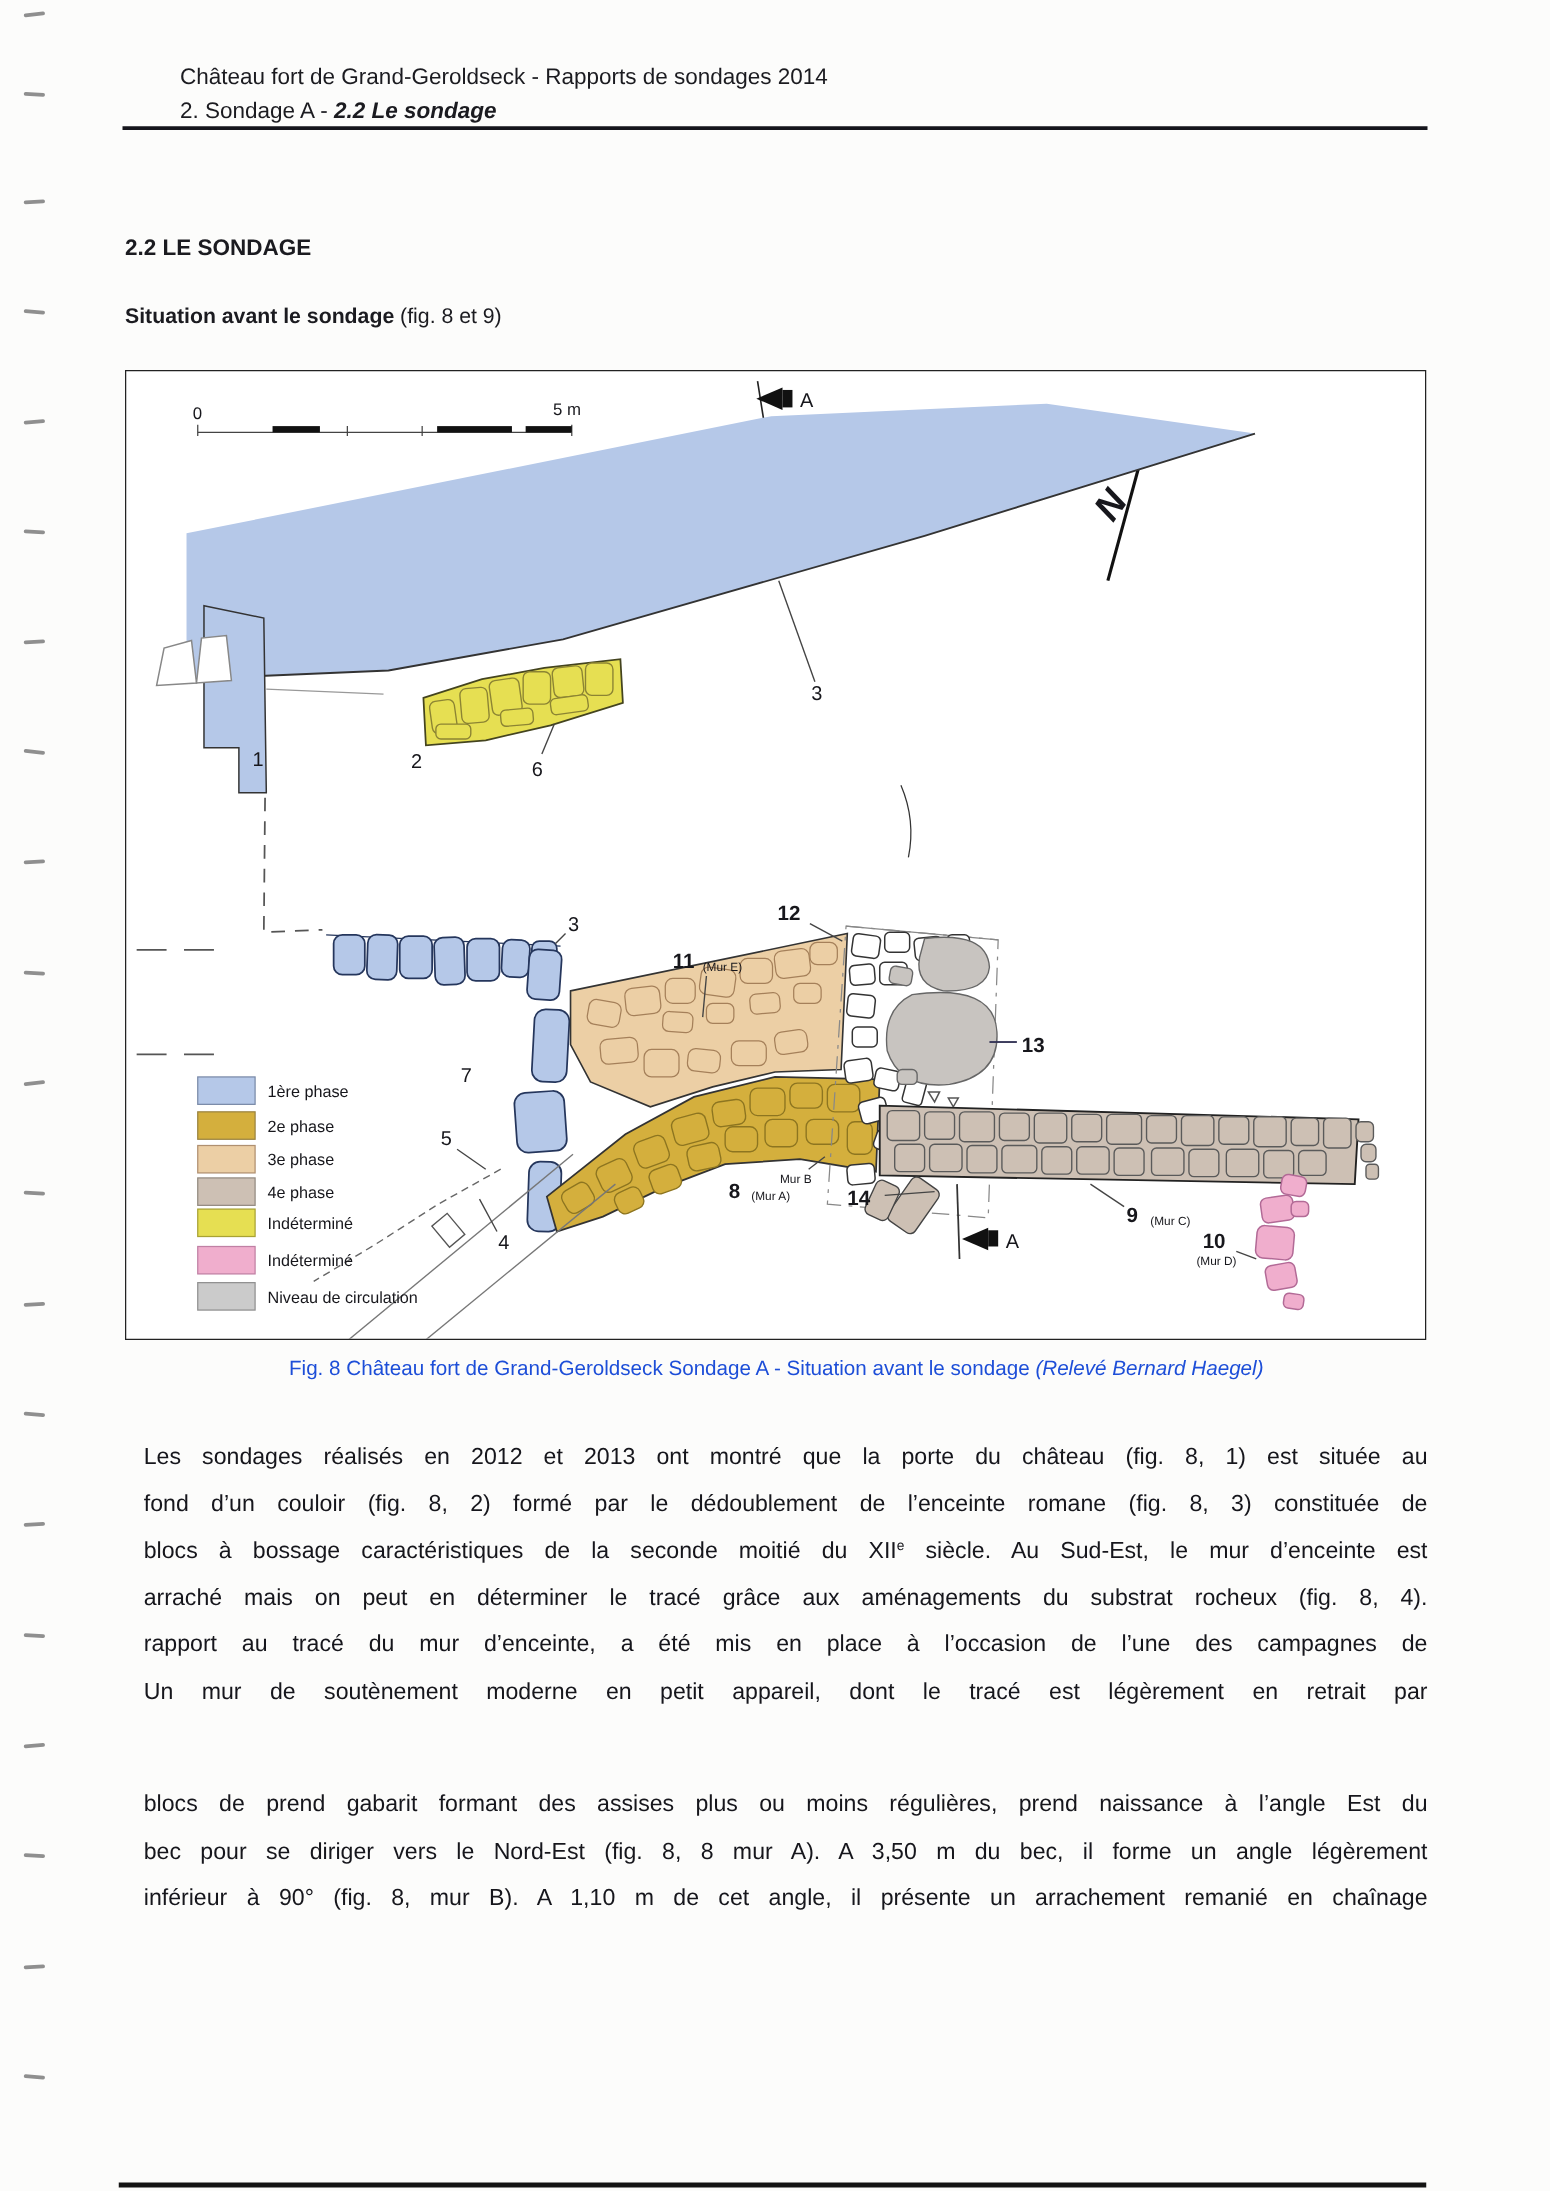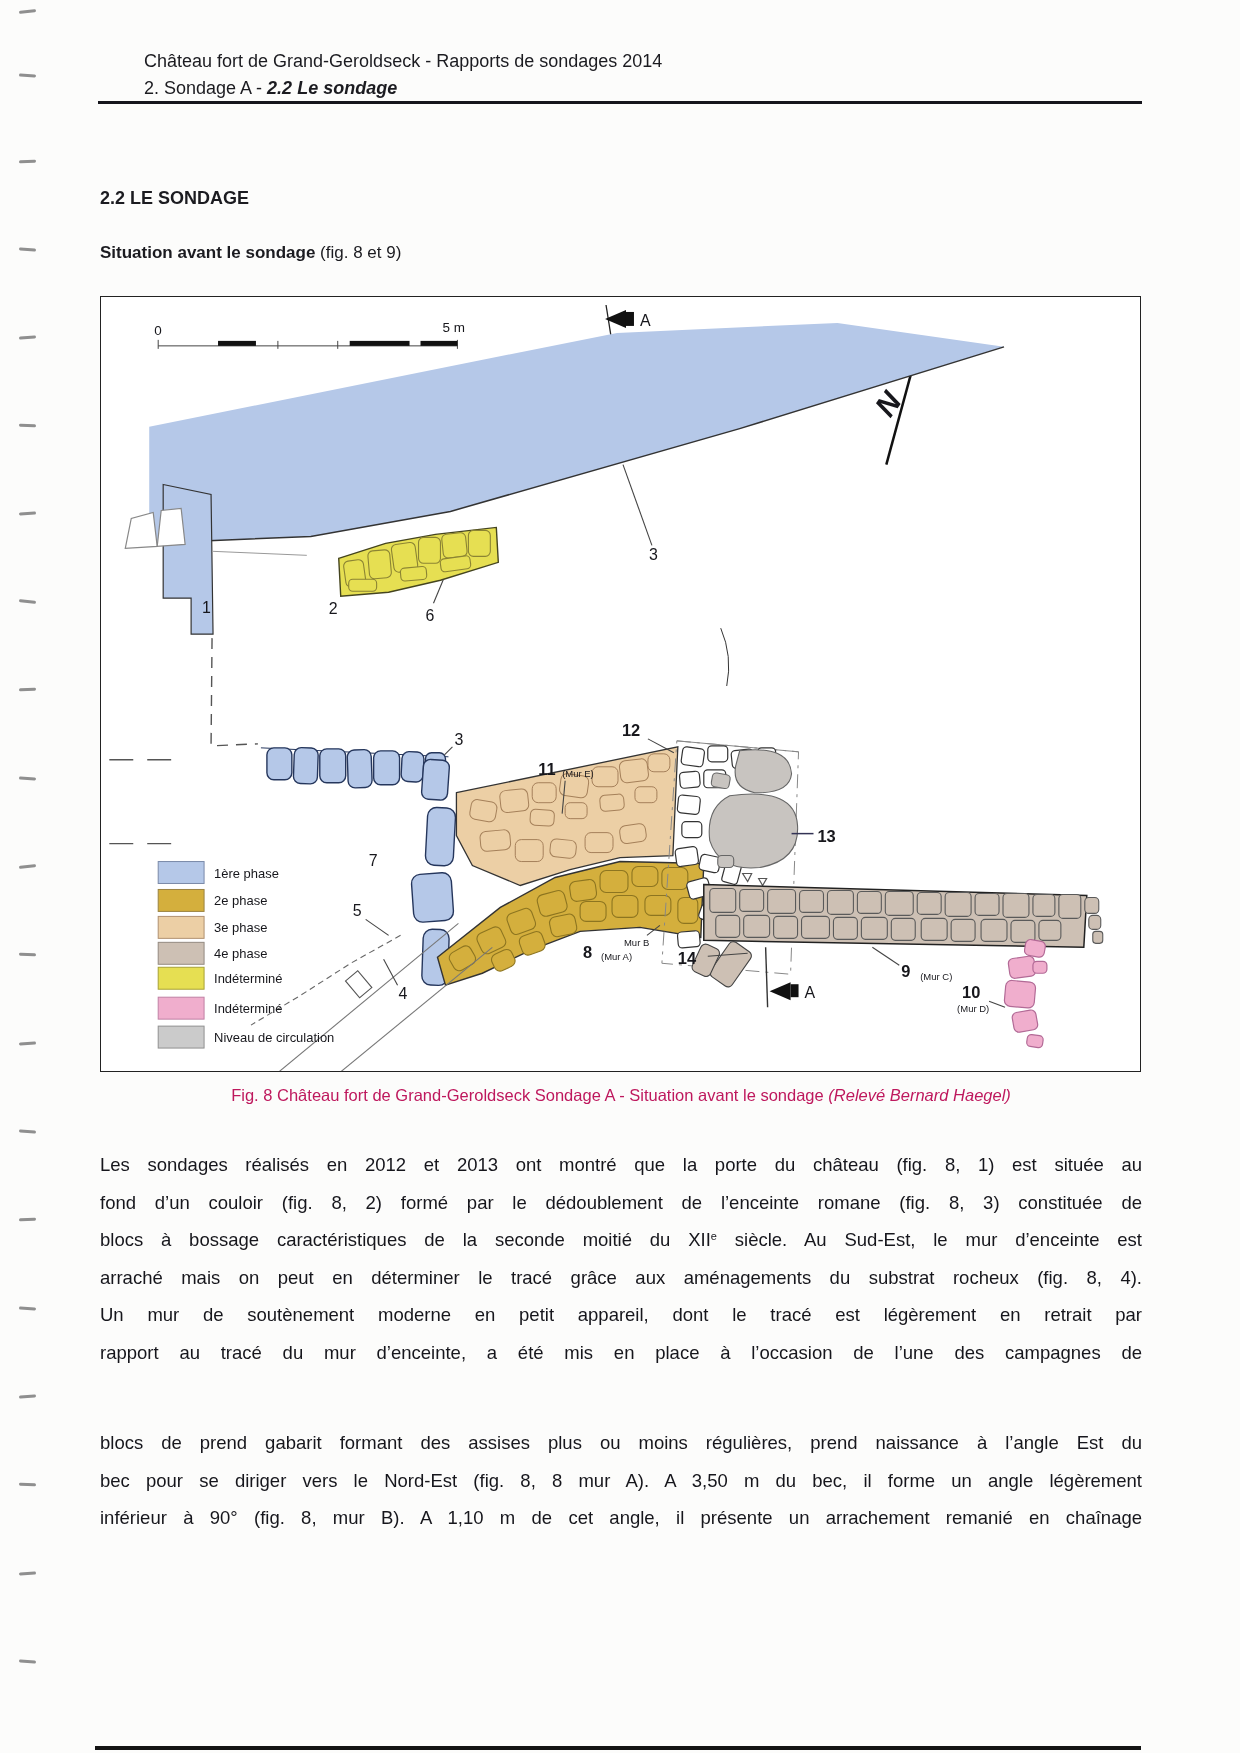--- a/index.html
+++ b/index.html
@@ -10,27 +10,27 @@
   #hdr{left:100px;top:48px;width:1042px;font-size:18px;line-height:27px;margin-left:44px;}
   #hdr .em{font-weight:bold;font-style:italic;}
   #hdr-rule{left:98px;top:101px;width:1044px;height:2.5px;background:#15151c;}
   #sec-head{left:100px;top:188px;font-size:18px;font-weight:bold;}
   #sub-head{left:100px;top:243px;font-size:17px;}
   #sub-head b{font-weight:bold;}
   
   #fig{left:100px;top:296px;width:1041px;height:776px;border:1.6px solid #222;box-sizing:border-box;background:#fff;}
   #fig svg{display:block;width:100%;height:100%;}
   
-  #cap{left:100px;top:1086px;width:1042px;text-align:center;font-size:16.5px;color:#be185d;}
+  #cap{left:100px;top:1086px;width:1042px;text-align:center;font-size:16.5px;color:#1d4ed8;}
   #cap .it{font-style:italic;}
   
   .para{left:100px;width:1042px;font-size:18.5px;color:#16161c;}
   #p1{top:1146px;}
   #p2{top:1424px;}
-  .ln{height:37.5px;line-height:37.5px;overflow:hidden;text-align:justify;white-space:normal;}
+  .ln{height:37.5px;line-height:37.5px;overflow:hidden;text-align:justify;white-space:normal;margin-left:15px;}
   .ln.j::after{content:"";display:inline-block;width:100%;height:0;}
   sup{font-size:11px;vertical-align:6px;line-height:0;}
   
   .tick{position:absolute;left:19px;width:17px;height:3px;background:#8f8f8f;border-radius:2px;}
   #botline{left:95px;top:1746px;width:1046px;height:4px;background:#141414;}
   
   text{font-family:"Liberation Sans",sans-serif;fill:#17171c;}
   .num{font-size:16px;}
   .numb{font-size:16.5px;font-weight:bold;}
   .tiny{font-size:9.5px;}
@@ -351,22 +351,22 @@
     </svg>
   </div>
 
   <div id="cap" class="abs"><span>Fig. 8 Château fort de Grand-Geroldseck  Sondage A - Situation avant le sondage </span><span class="it">(Relevé Bernard Haegel)</span></div>
 
   <div id="p1" class="para abs">
     <div class="ln j">Les sondages réalisés en 2012 et 2013 ont montré que la porte du château (fig. 8, 1) est située au</div>
     <div class="ln j">fond d’un couloir (fig. 8, 2) formé par le dédoublement de l’enceinte romane (fig. 8, 3) constituée de</div>
     <div class="ln j"><span>blocs à bossage caractéristiques de la seconde moitié du XII</span><sup>e</sup><span> siècle. Au Sud-Est, le mur d’enceinte est</span></div>
     <div class="ln j">arraché mais on peut en déterminer le tracé grâce aux aménagements du substrat rocheux (fig. 8, 4).</div>
+    <div class="ln j">rapport au tracé du mur d’enceinte, a été mis en place à l’occasion de l’une des campagnes de</div>
     <div class="ln j">Un mur de soutènement moderne en petit appareil, dont le tracé est légèrement en retrait par</div>
-    <div class="ln j">rapport au tracé du mur d’enceinte, a été mis en place à l’occasion de l’une des campagnes de</div>
   </div>
 
   <div id="p2" class="para abs">
     <div class="ln j">blocs de prend gabarit formant des assises plus ou moins régulières, prend naissance à l’angle Est du</div>
     <div class="ln j">bec pour se diriger vers le Nord-Est (fig. 8, 8 mur A). A 3,50 m du bec, il forme un angle légèrement</div>
     <div class="ln j">inférieur à 90° (fig. 8, mur B). A 1,10 m de cet angle, il présente un arrachement remanié en chaînage</div>
   </div>
 
   <div id="botline" class="abs"></div>
 </div>

